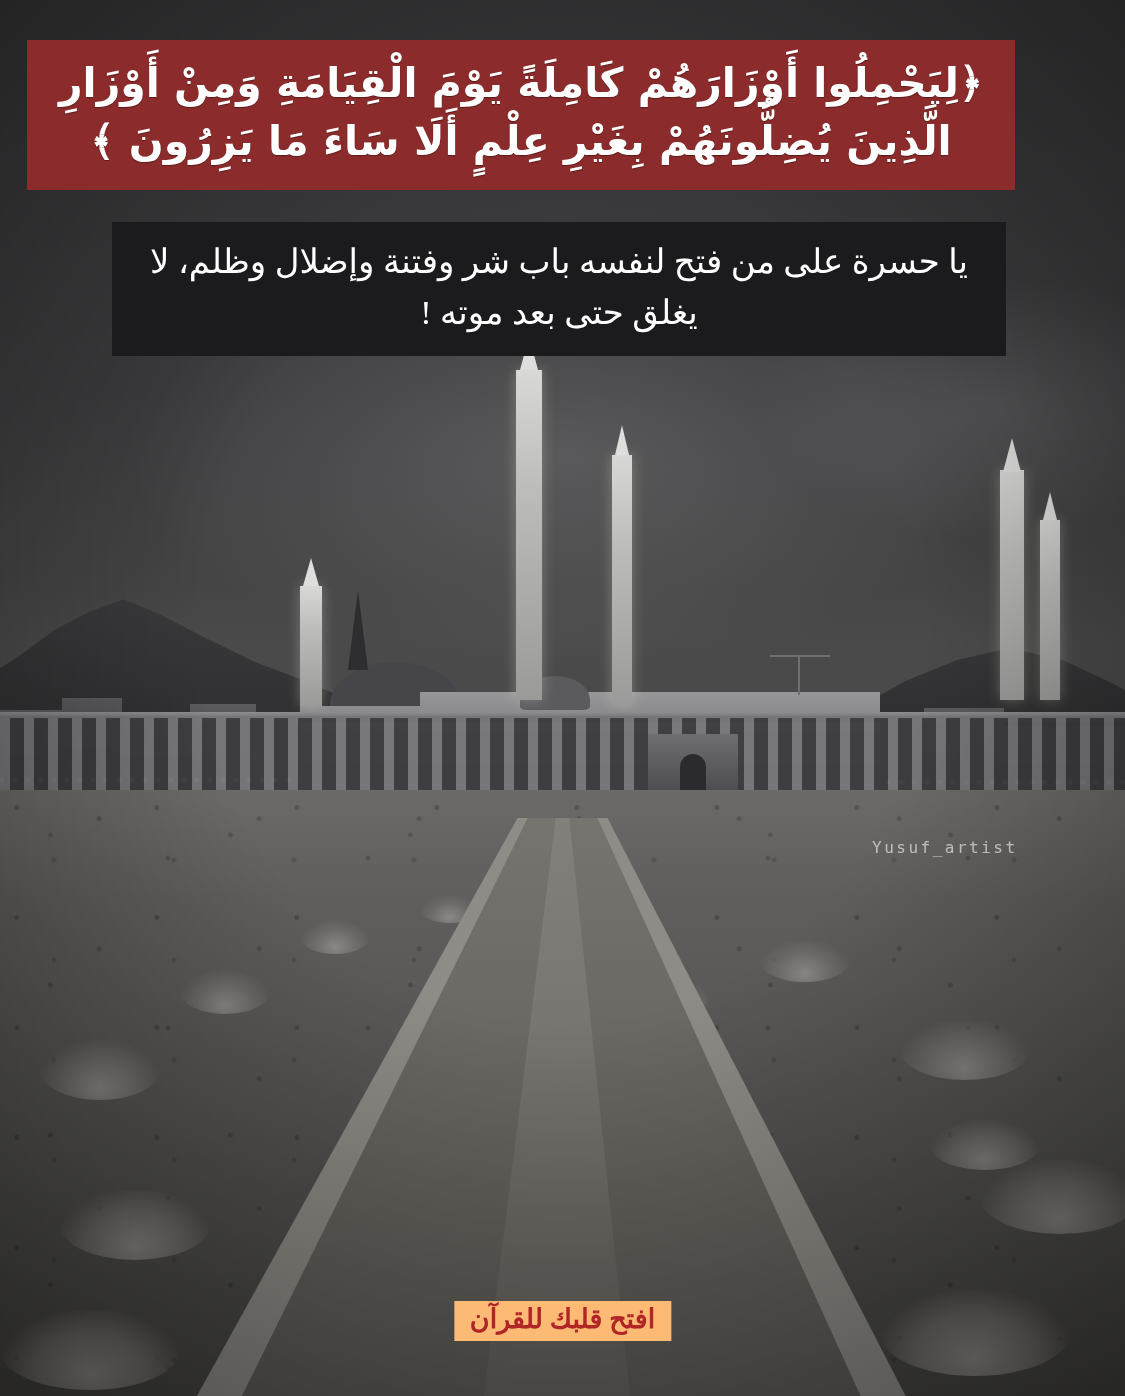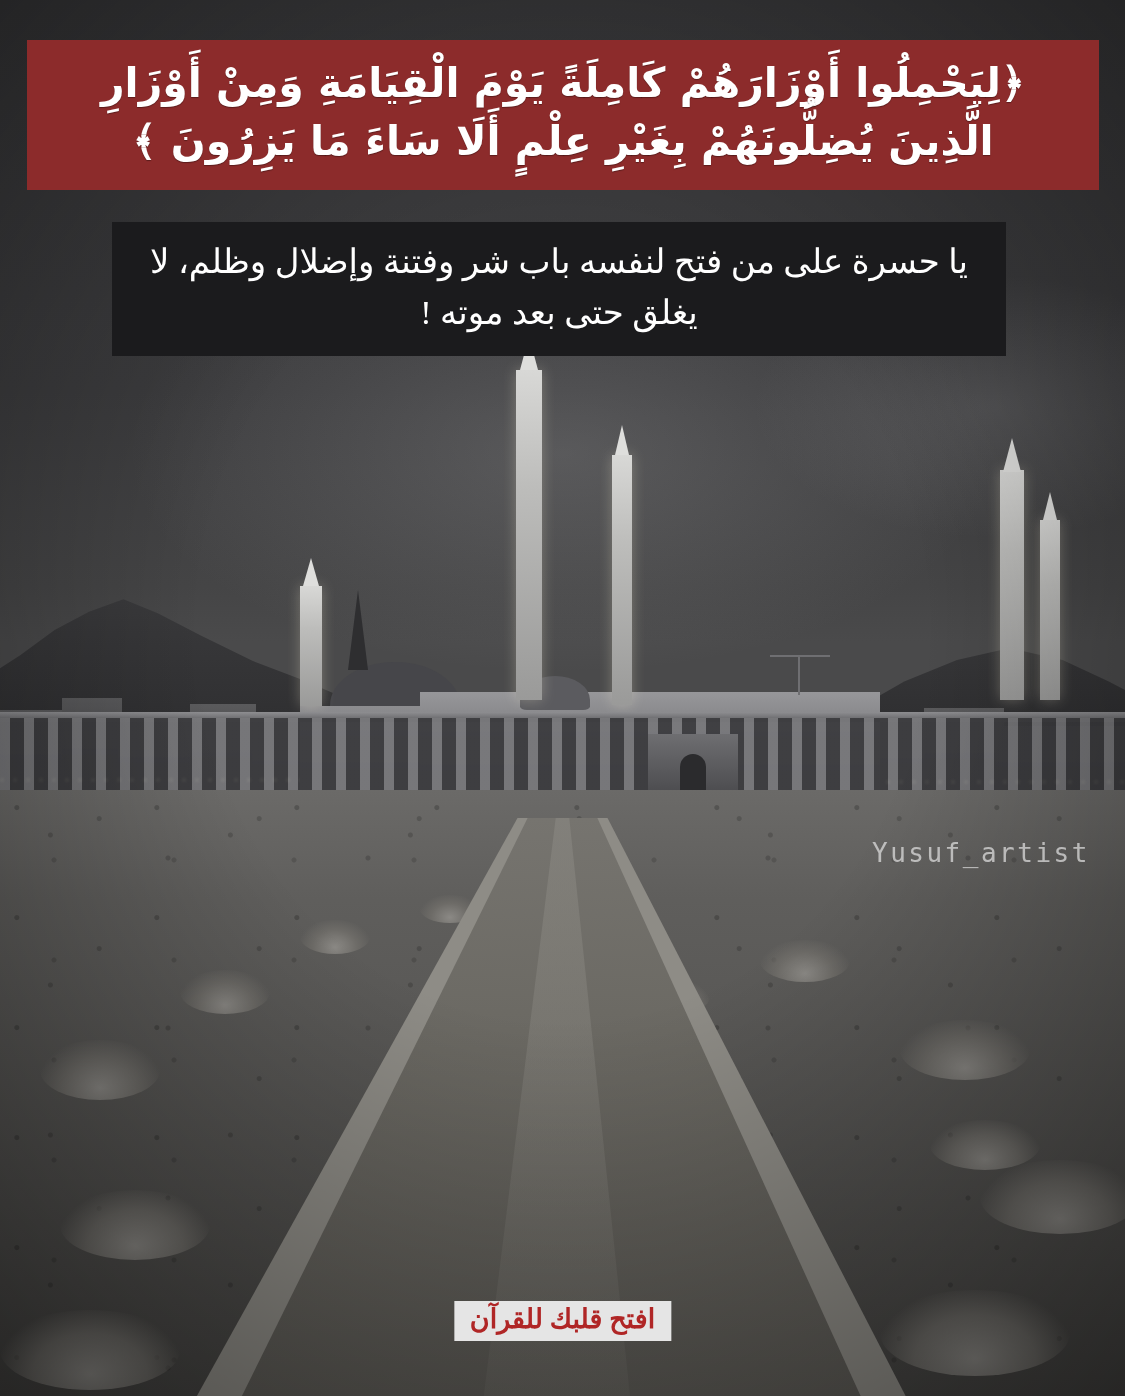--- a/index.html
+++ b/index.html
@@ -215,21 +215,21 @@
   }
   .vignette {
     position: absolute; inset: 0;
     background: radial-gradient(ellipse 80% 70% at 50% 45%, rgba(0,0,0,0) 40%, rgba(0,0,0,0.45) 100%);
   }
 
   
   .ayah-band {
     position: absolute;
     left: 27px; top: 40px;
-    width: 1072px;
+    width: 988px;
     background: #8c2b2b;
     padding: 14px 18px 20px;
     box-sizing: border-box;
     direction: rtl;
   }
   .ayah-band p {
     margin: 0;
     color: #ffffff;
     font-size: 41px;
     line-height: 1.42;
@@ -254,31 +254,31 @@
     font-size: 34px;
     line-height: 1.5;
     text-align: center;
     font-family: "Liberation Serif", serif;
   }
 
   .watermark {
     position: absolute;
     left: 872px; top: 838px;
     color: rgba(225,225,225,0.72);
-    font-size: 26px;
+    font-size: 16px;
     letter-spacing: 2.5px;
     font-family: "DejaVu Sans Mono", monospace;
   }
 
   .footer-chip {
     position: absolute;
     left: 50%;
     transform: translateX(-50%);
     bottom: 55px;
-    background: #e5e5e5;
+    background: #fdba74;
     padding: 5px 16px 8px;
     direction: rtl;
   }
   .footer-chip span {
     color: #b02626;
     font-size: 27px;
     font-weight: 700;
     font-family: "Liberation Serif", serif;
     line-height: 1;
   }

